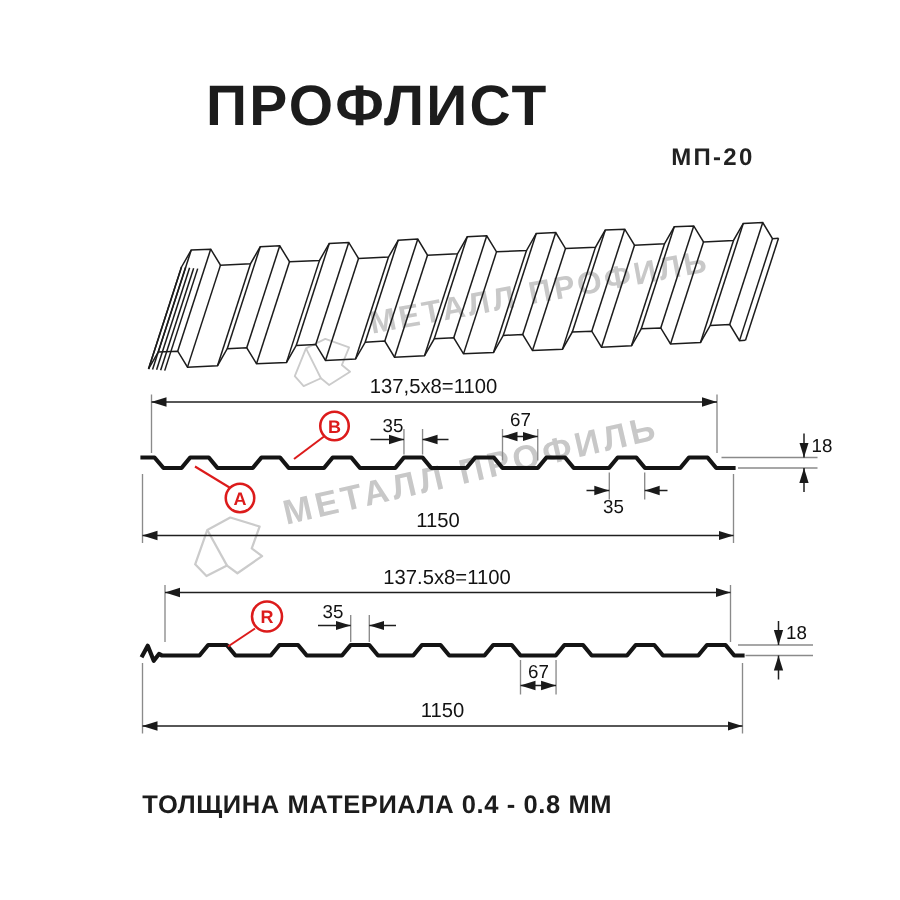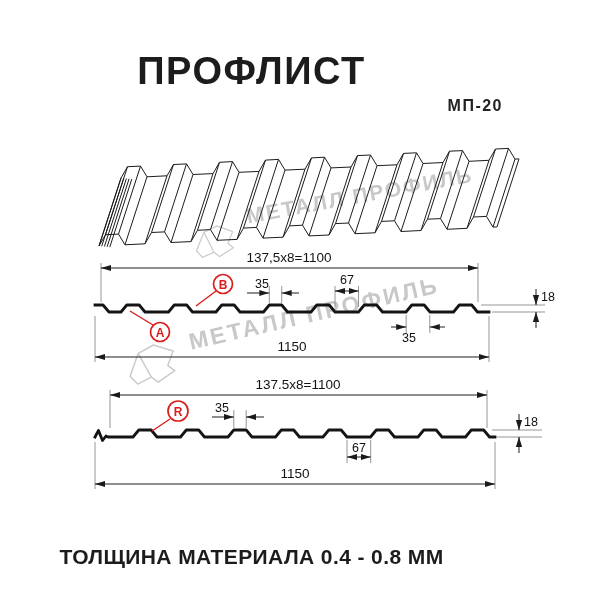--- a/index.html
+++ b/index.html
@@ -4,21 +4,21 @@
 <style>
   html,body{margin:0;padding:0;}
   body{width:600px;height:600px;background:#ffffff;overflow:hidden;position:relative;
        font-family:"Liberation Sans", sans-serif;}
   .stage{position:absolute;inset:0;width:503px;height:600px;background:#fff;}
   .title{position:absolute;left:0;right:0;top:50px;text-align:center;
          font-size:38px;font-weight:800;letter-spacing:1.5px;color:#1c1c1c;}
   .subtitle{position:absolute;left:0;right:0;top:97px;text-align:right;
          font-size:16px;font-weight:600;letter-spacing:1.5px;color:#222;}
   .footer{position:absolute;left:0;right:0;top:527px;text-align:center;
-         font-size:21px;font-weight:700;letter-spacing:.4px;color:#1c1c1c;margin-top:18px;}
+         font-size:17px;font-weight:700;letter-spacing:.4px;color:#1c1c1c;}
   .wm{position:absolute;display:flex;align-items:flex-end;gap:12px;color:#c8c8c8;
       font-weight:700;white-space:nowrap;pointer-events:none;}
   .wm1{left:192px;top:215px;font-size:21px;letter-spacing:2px;
        transform:rotate(-10.5deg);transform-origin:left bottom;}
   .wm2{left:126px;top:344px;font-size:23px;letter-spacing:2.5px;
        transform:rotate(-13deg);transform-origin:left bottom;}
   .wm1 svg{margin-bottom:-24px;}
   .wm2 svg{margin-bottom:-20px;}
   .wm svg path{stroke:#cbcbcb;fill:none;stroke-width:1.6;stroke-linejoin:round;}
   svg.draw{position:absolute;left:0;top:0;}

